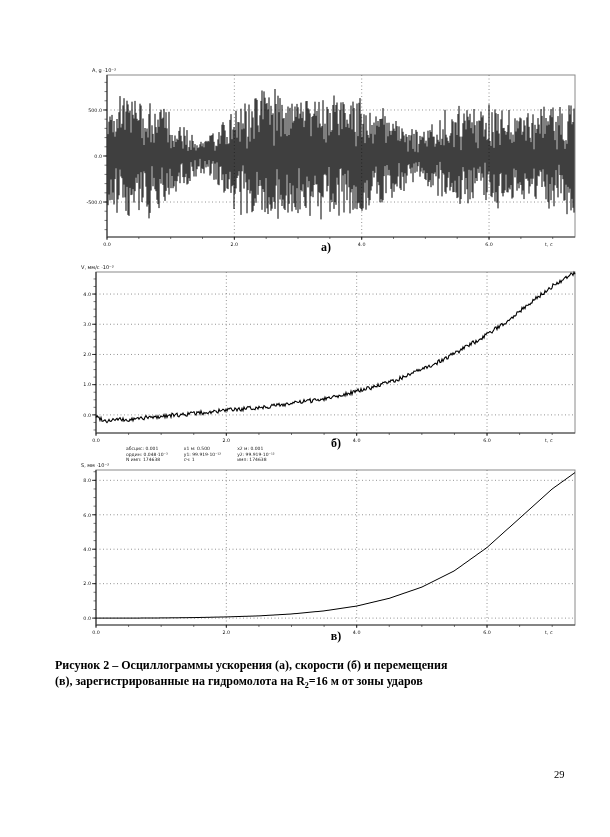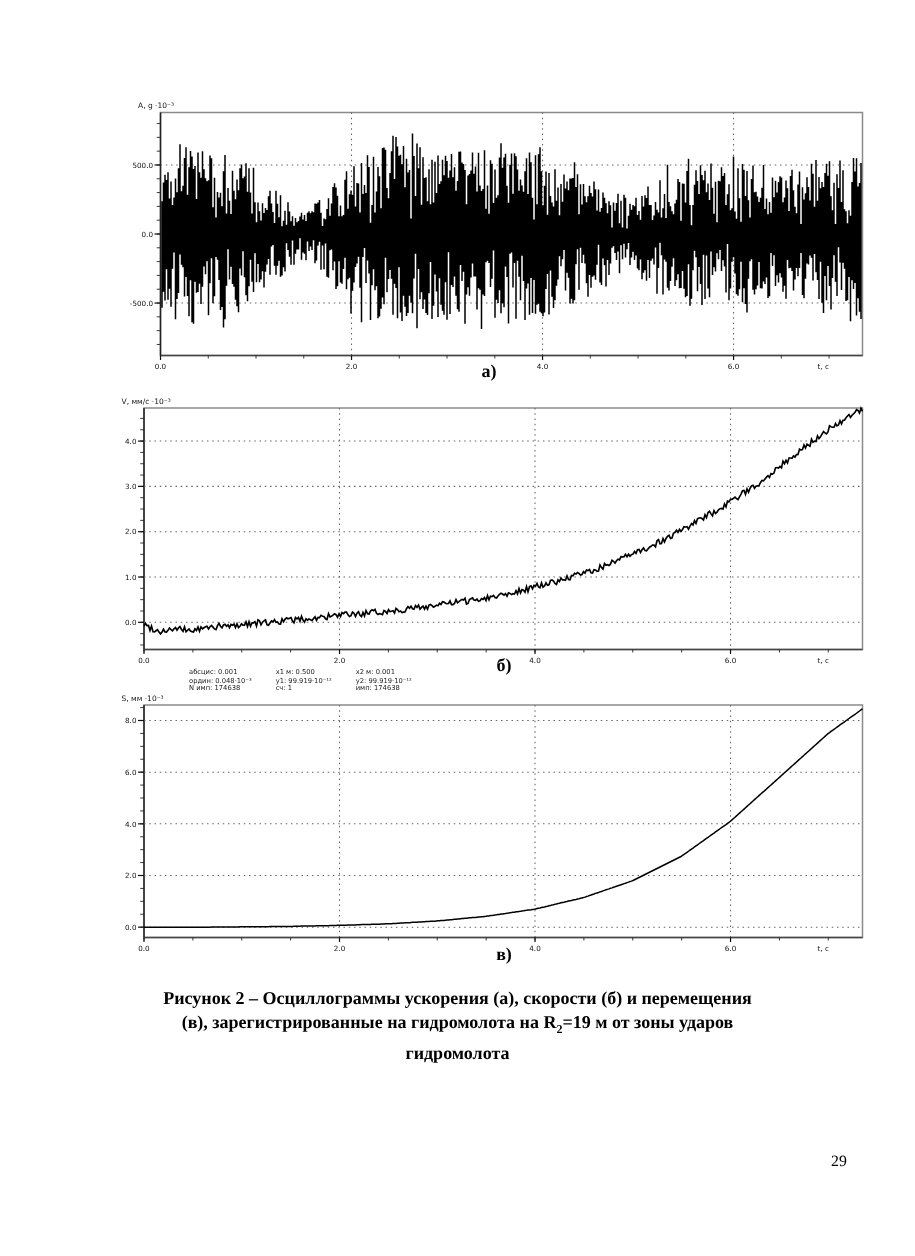--- a/index.html
+++ b/index.html
@@ -16,21 +16,21 @@
   }
   #sublabel-a{left:314px;top:240px;}
   #sublabel-b{left:324px;top:436px;}
   #sublabel-v{left:324px;top:629px;}
   .readout{
     position:absolute;left:126px;top:446px;display:flex;gap:16px;
     font-family:"DejaVu Sans",sans-serif;font-size:4.5px;line-height:5.5px;color:#1a1a1a;
   }
   .readout .col{display:flex;flex-direction:column;white-space:nowrap;}
   .caption{
-    position:absolute;left:55px;top:657px;width:500px;text-align:center;
+    position:absolute;left:55px;top:657px;width:500px;text-align:left;
     font-weight:bold;font-size:12px;line-height:16px;
   }
   .caption sub{font-size:8px;}
   .pagenum{position:absolute;left:529px;top:769px;font-size:10.5px;margin-left:25px;}
   svg text{font-family:"DejaVu Sans",sans-serif;}
 </style>
 </head>
 <body>
 
 <div class="page">
@@ -250,19 +250,18 @@
       <line x1="419.0204081632653" y1="173" x2="419.0204081632653" y2="176" stroke="#111" stroke-width="0.8"></line>
       <text x="419.0204081632653" y="182" text-anchor="middle" font-size="4.8" fill="#111">6.0</text>
       <text x="13" y="15" font-size="5" fill="#111">S, мм ·10⁻³</text>
       <text x="477" y="182" font-size="4.8" fill="#111">t, c</text>
       <path d="M28,166.1L29,166.1L30,166.1L31,166.1L32,166.1L33,166.1L34,166.1L35,166.1L36,166.1L37,166.1L38,166.1L39,166.1L40,166.1L41,166.1L42,166.1L43,166.1L44,166.1L45,166.1L46,166.1L47,166.1L48,166.1L49,166.1L50,166.1L51,166.1L52,166.1L53,166.1L54,166.1L55,166.1L56,166.1L57,166.1L58,166.1L59,166.1L60,166.1L61,166.1L62,166.1L63,166.1L64,166.1L65,166.1L66,166.1L67,166.1L68,166.1L69,166.1L70,166.1L71,166.1L72,166.1L73,166.0L74,166.0L75,166.0L76,166.0L77,166.0L78,166.0L79,166.0L80,166.0L81,166.0L82,166.0L83,166.0L84,166.0L85,166.0L86,166.0L87,166.0L88,166.0L89,166.0L90,166.0L91,166.0L92,165.9L93,165.9L94,165.9L95,165.9L96,165.9L97,165.9L98,165.9L99,165.9L100,165.9L101,165.9L102,165.8L103,165.8L104,165.8L105,165.8L106,165.8L107,165.8L108,165.8L109,165.8L110,165.8L111,165.8L112,165.7L113,165.7L114,165.7L115,165.7L116,165.7L117,165.7L118,165.7L119,165.7L120,165.7L121,165.6L122,165.6L123,165.6L124,165.6L125,165.6L126,165.6L127,165.6L128,165.5L129,165.5L130,165.5L131,165.5L132,165.5L133,165.4L134,165.4L135,165.4L136,165.4L137,165.4L138,165.3L139,165.3L140,165.3L141,165.3L142,165.3L143,165.2L144,165.2L145,165.2L146,165.2L147,165.1L148,165.1L149,165.1L150,165.1L151,165.1L152,165.0L153,165.0L154,165.0L155,165.0L156,165.0L157,164.9L158,164.9L159,164.9L160,164.9L161,164.8L162,164.8L163,164.8L164,164.7L165,164.7L166,164.7L167,164.6L168,164.6L169,164.6L170,164.5L171,164.5L172,164.5L173,164.4L174,164.4L175,164.4L176,164.3L177,164.3L178,164.3L179,164.3L180,164.2L181,164.2L182,164.2L183,164.1L184,164.1L185,164.1L186,164.0L187,164.0L188,164.0L189,163.9L190,163.9L191,163.9L192,163.8L193,163.8L194,163.7L195,163.6L196,163.6L197,163.5L198,163.5L199,163.4L200,163.3L201,163.3L202,163.2L203,163.2L204,163.1L205,163.1L206,163.0L207,162.9L208,162.9L209,162.8L210,162.8L211,162.7L212,162.6L213,162.6L214,162.5L215,162.5L216,162.4L217,162.4L218,162.3L219,162.2L220,162.2L221,162.1L222,162.1L223,162.0L224,161.9L225,161.8L226,161.7L227,161.6L228,161.6L229,161.5L230,161.4L231,161.3L232,161.2L233,161.1L234,161.0L235,160.9L236,160.8L237,160.7L238,160.6L239,160.5L240,160.4L241,160.3L242,160.2L243,160.1L244,160.0L245,159.9L246,159.8L247,159.7L248,159.6L249,159.6L250,159.5L251,159.4L252,159.3L253,159.2L254,159.1L255,159.0L256,158.9L257,158.7L258,158.6L259,158.4L260,158.3L261,158.2L262,158.0L263,157.9L264,157.7L265,157.6L266,157.4L267,157.3L268,157.1L269,157.0L270,156.8L271,156.7L272,156.5L273,156.4L274,156.2L275,156.1L276,155.9L277,155.8L278,155.6L279,155.5L280,155.3L281,155.2L282,155.0L283,154.9L284,154.7L285,154.6L286,154.5L287,154.3L288,154.2L289,154.0L290,153.7L291,153.5L292,153.3L293,153.0L294,152.8L295,152.6L296,152.3L297,152.1L298,151.8L299,151.6L300,151.4L301,151.1L302,150.9L303,150.6L304,150.4L305,150.2L306,149.9L307,149.7L308,149.5L309,149.2L310,149.0L311,148.7L312,148.5L313,148.3L314,148.0L315,147.8L316,147.6L317,147.3L318,147.1L319,146.8L320,146.6L321,146.4L322,146.1L323,145.7L324,145.4L325,145.0L326,144.7L327,144.3L328,144.0L329,143.6L330,143.3L331,143.0L332,142.6L333,142.3L334,141.9L335,141.6L336,141.2L337,140.9L338,140.6L339,140.2L340,139.9L341,139.5L342,139.2L343,138.8L344,138.5L345,138.2L346,137.8L347,137.5L348,137.1L349,136.8L350,136.4L351,136.1L352,135.7L353,135.4L354,135.0L355,134.5L356,134.0L357,133.5L358,133.0L359,132.5L360,132.0L361,131.5L362,131.0L363,130.5L364,130.0L365,129.5L366,129.0L367,128.5L368,128.0L369,127.5L370,127.0L371,126.5L372,126.0L373,125.5L374,125.0L375,124.5L376,124.0L377,123.5L378,123.0L379,122.5L380,122.0L381,121.5L382,121.0L383,120.5L384,120.0L385,119.5L386,119.0L387,118.3L388,117.6L389,116.9L390,116.2L391,115.5L392,114.8L393,114.1L394,113.4L395,112.6L396,111.9L397,111.2L398,110.5L399,109.8L400,109.1L401,108.4L402,107.6L403,106.9L404,106.2L405,105.5L406,104.8L407,104.1L408,103.4L409,102.6L410,101.9L411,101.2L412,100.5L413,99.8L414,99.1L415,98.4L416,97.7L417,96.9L418,96.2L419,95.5L420,94.6L421,93.7L422,92.8L423,91.9L424,91.0L425,90.1L426,89.2L427,88.3L428,87.4L429,86.5L430,85.6L431,84.7L432,83.8L433,82.9L434,82.0L435,81.1L436,80.2L437,79.3L438,78.4L439,77.5L440,76.6L441,75.8L442,74.9L443,74.0L444,73.1L445,72.2L446,71.3L447,70.4L448,69.5L449,68.6L450,67.7L451,66.8L452,65.9L453,65.0L454,64.1L455,63.2L456,62.3L457,61.4L458,60.5L459,59.6L460,58.7L461,57.8L462,56.9L463,56.0L464,55.1L465,54.2L466,53.3L467,52.4L468,51.5L469,50.6L470,49.7L471,48.8L472,47.9L473,47.0L474,46.1L475,45.2L476,44.3L477,43.4L478,42.5L479,41.6L480,40.7L481,39.8L482,38.9L483,38.0L484,37.1L485,36.4L486,35.6L487,34.9L488,34.2L489,33.5L490,32.8L491,32.1L492,31.3L493,30.6L494,29.9L495,29.2L496,28.5L497,27.8L498,27.0L499,26.3L500,25.6L501,24.9L502,24.2L503,23.5L504,22.7L505,22.0L506,21.3L507,20.6" stroke="#000" stroke-width="1" fill="none"></path>
     </svg>
   <div class="sublabel" id="sublabel-v">в)</div>
 
   <div class="caption">
     <div>Рисунок 2 – Осциллограммы ускорения (а), скорости (б) и перемещения</div>
-    <div><span>(в), зарегистрированные на гидромолота на R</span><sub>2</sub><span>=19 м от зоны ударов</span></div>
-    <div>гидромолота</div>
+    <div><span>(в), зарегистрированные на гидромолота на R</span><sub>2</sub><span>=16 м от зоны ударов</span></div>
   </div>
 
   <div class="pagenum">29</div>
 
 </div>
 
 </body></html>

